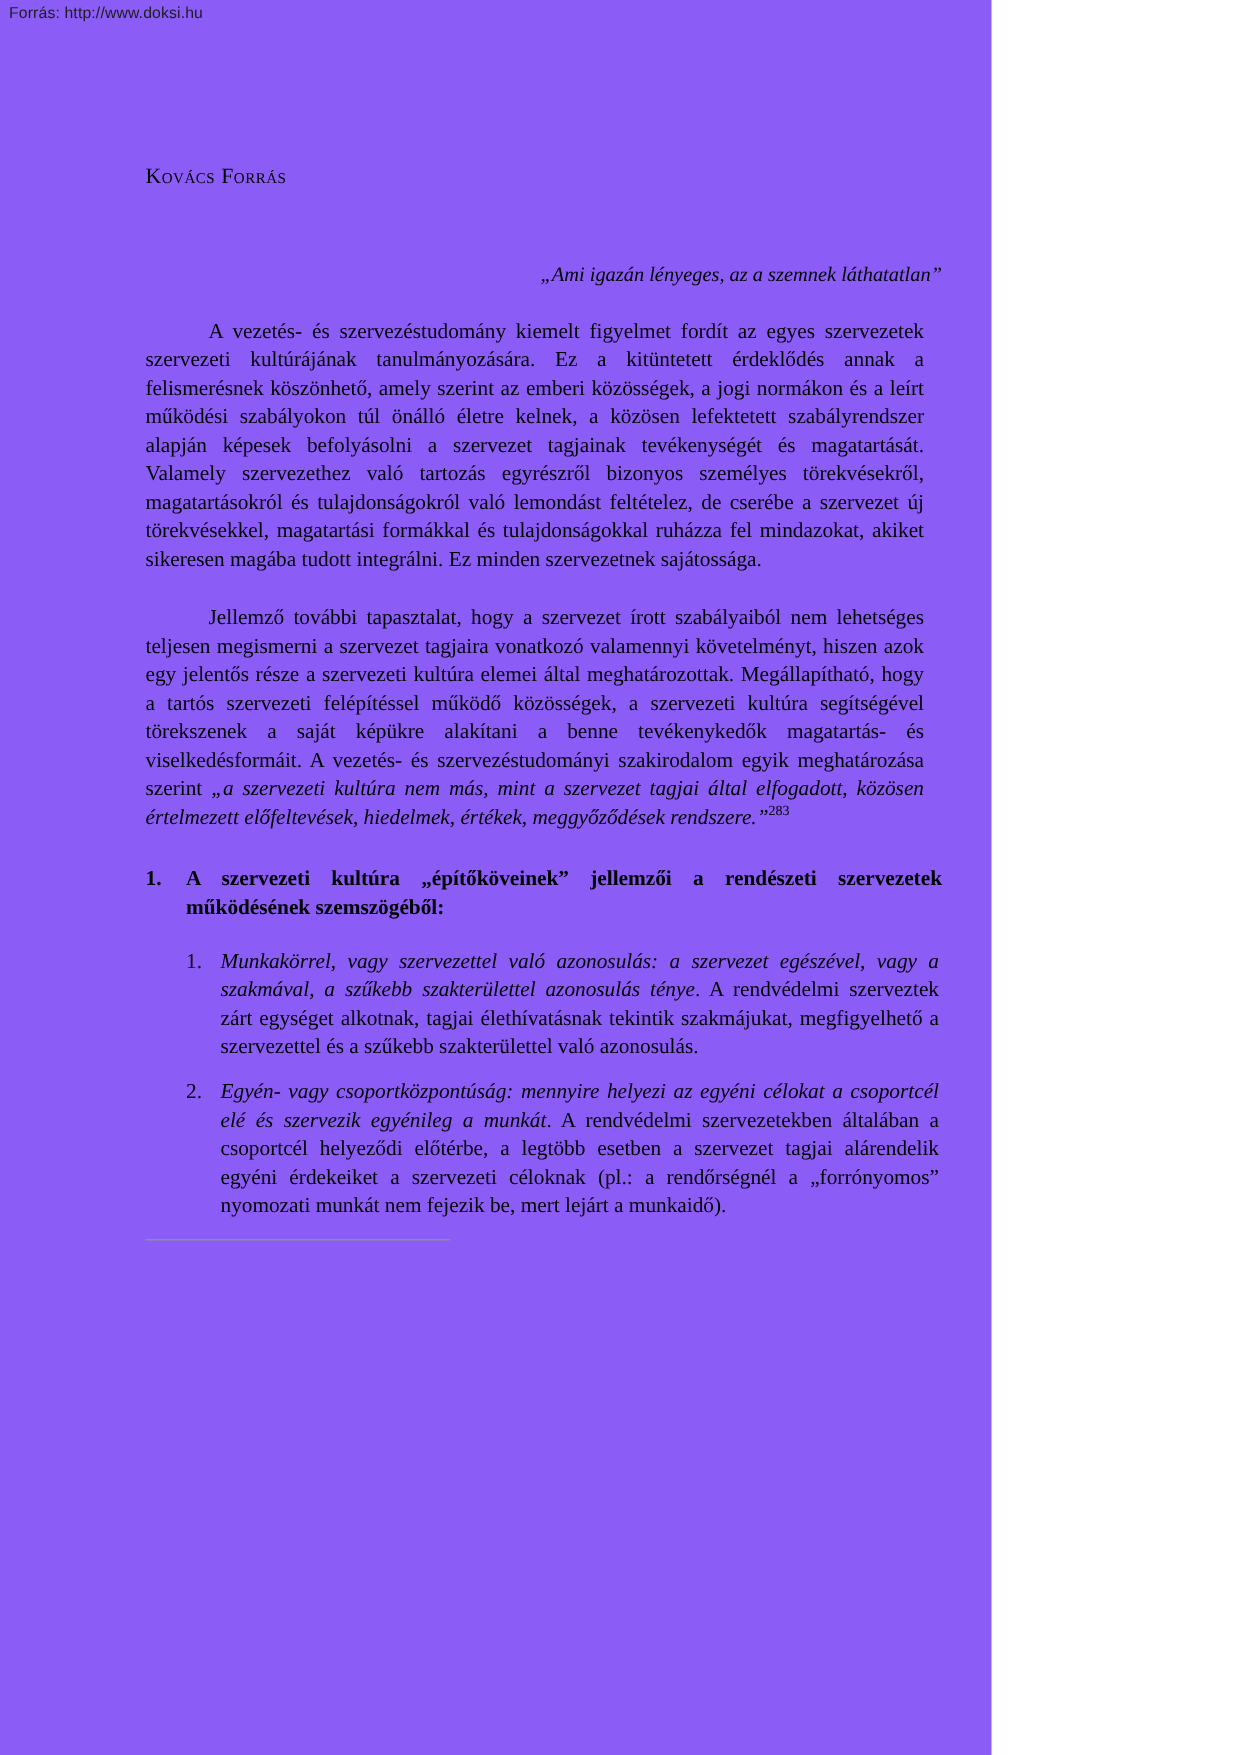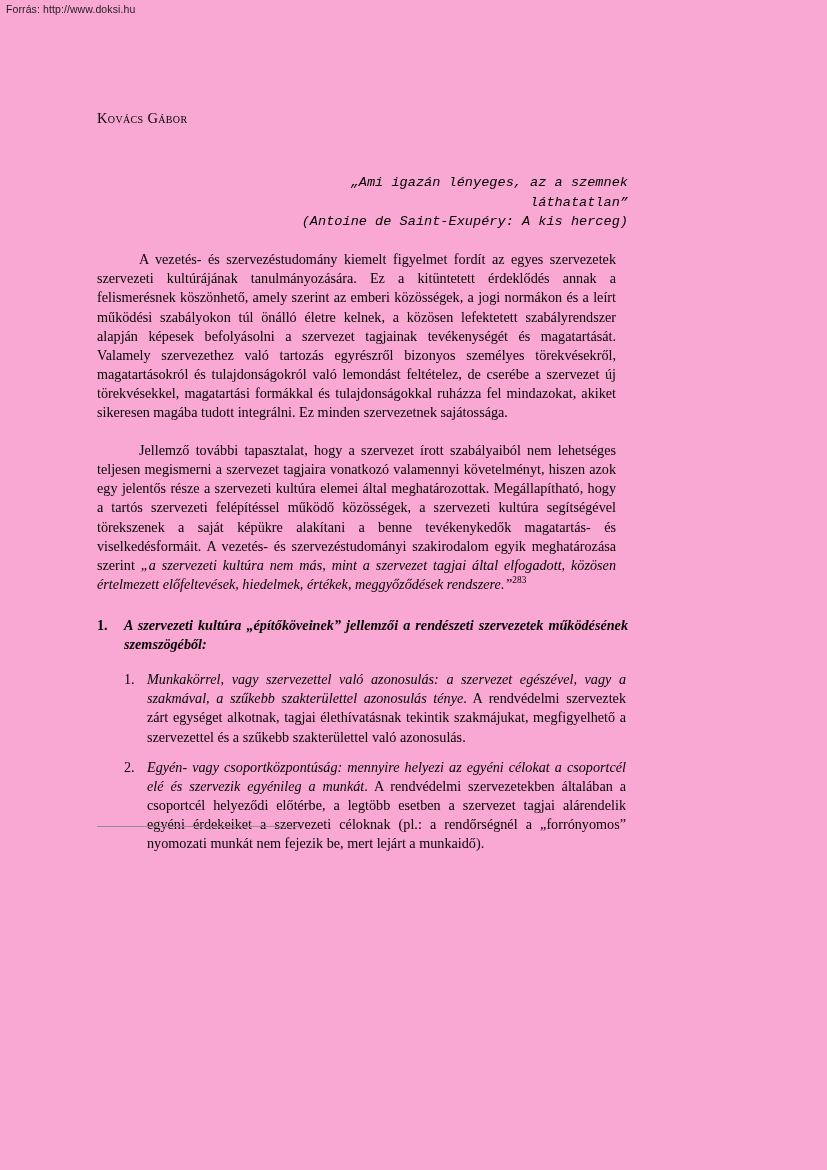--- a/index.html
+++ b/index.html
@@ -2,23 +2,23 @@
 <html><head>
 <meta charset="utf-8">
 <style>
   html, body {
     margin: 0;
     padding: 0;
     background: #ffffff;
   }
   .page {
     position: relative;
-    width: 827px;
+    width: 661px;
     height: 1170px;
-    background: #f9a8d4;
+    background: #8b5cf6;
     overflow: hidden;
     font-family: "Liberation Serif", serif;
     color: #000000;
   }
 
   
   .watermark {
     position: absolute;
     left: 6px;
     top: 3px;
@@ -55,21 +55,20 @@
     margin: 0 10px 0 10px;
   }
 
   .epigraph {
     margin: 36px 0 0 0;
     font-style: italic;
     font-size: 13.6px;
     line-height: 1.42;
     text-align: right;
     padding-left: 200px;
-    font-family: Liberation Mono, monospace;
   }
   .epigraph .src { display: block; }
 
   .body-par {
     margin: 19px 12px 0 0;
     text-align: justify;
     text-indent: 42px;
     font-size: 14.2px;
     line-height: 1.345;
     hyphens: none;
@@ -84,21 +83,20 @@
     display: flex;
     gap: 0;
   }
   .section-head .num {
     width: 27px;
     flex: 0 0 27px;
   }
   .section-head .txt {
     flex: 1 1 auto;
     text-align: justify;
-    font-style: italic;
   }
 
   .numlist {
     margin: 16px 0 0 0;
     padding: 0;
     list-style: none;
   }
   .numlist > li {
     display: flex;
     margin: 0 0 11px 0;
@@ -151,26 +149,25 @@
 </style>
 </head>
 <body>
 
 <div class="page">
 
   <div class="watermark">Forrás: http://www.doksi.hu</div>
 
   <div class="content">
 
-    <div class="author">Kovács Gábor</div>
+    <div class="author">Kovács Forrás</div>
 
 
     <div class="epigraph">
       <span>„Ami igazán lényeges, az a szemnek láthatatlan”</span>
-      <span class="src">(Antoine de Saint-Exupéry: A kis herceg)</span>
     </div>
 
     <p class="body-par">A vezetés- és szervezéstudomány kiemelt figyelmet fordít az egyes szervezetek szervezeti kultúrájának tanulmányozására. Ez a kitüntetett érdeklődés annak a felismerésnek köszönhető, amely szerint az emberi közösségek, a jogi normákon és a leírt működési szabályokon túl önálló életre kelnek, a közösen lefektetett szabályrendszer alapján képesek befolyásolni a szervezet tagjainak tevékenységét és magatartását. Valamely szervezethez való tartozás egyrészről bizonyos személyes törekvésekről, magatartásokról és tulajdonságokról való lemondást feltételez, de cserébe a szervezet új törekvésekkel, magatartási formákkal és tulajdonságokkal ruházza fel mindazokat, akiket sikeresen magába tudott integrálni. Ez minden szervezetnek sajátossága.</p>
 
     <p class="body-par"><span>Jellemző további tapasztalat, hogy a szervezet írott szabályaiból nem lehetséges teljesen megismerni a szervezet tagjaira vonatkozó valamennyi követelményt, hiszen azok egy jelentős része a szervezeti kultúra elemei által meghatározottak. Megállapítható, hogy a tartós szervezeti felépítéssel működő közösségek, a szervezeti kultúra segítségével törekszenek a saját képükre alakítani a benne tevékenykedők magatartás- és viselkedésformáit. A vezetés- és szervezéstudományi szakirodalom egyik meghatározása szerint </span><i>„a szervezeti kultúra nem más, mint a szervezet tagjai által elfogadott, közösen értelmezett előfeltevések, hiedelmek, értékek, meggyőződések rendszere.”</i><sup class="fn">283</sup></p>
 
     <div class="section-head">
       <span class="num">1.</span>
       <span class="txt">A szervezeti kultúra „építőköveinek” jellemzői a rendészeti szervezetek működésének szemszögéből:</span>
     </div>

